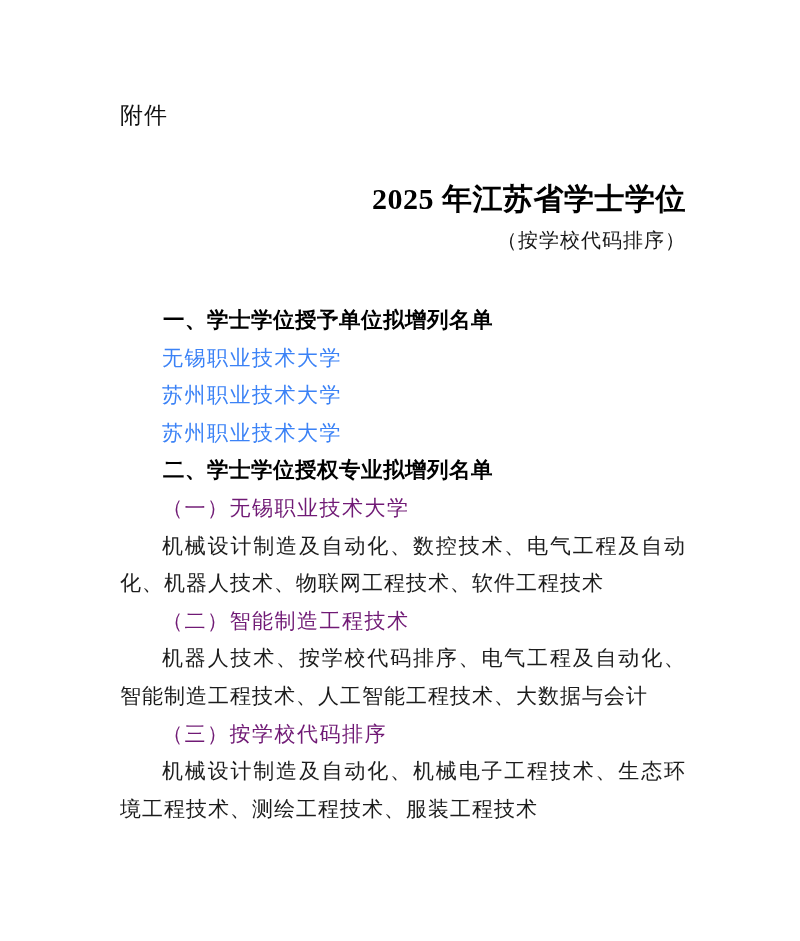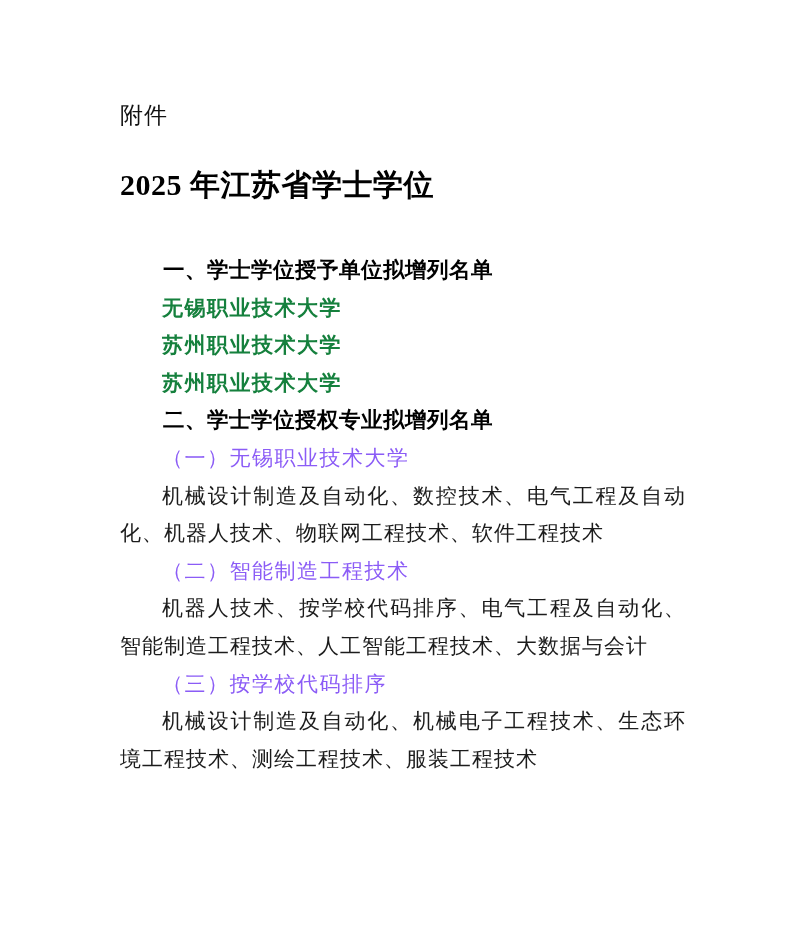--- a/index.html
+++ b/index.html
@@ -23,22 +23,22 @@
     margin-top: 102px;
     font-family: "Liberation Sans", sans-serif;
     font-size: 23px;
     line-height: 27px;
     font-weight: 500;
     color: #111111;
     letter-spacing: 1px;
   }
   
   .title-block {
-    margin-top: 37px;
-    text-align: left;
+    margin-top: 51px;
+    text-align: right;
   }
   .title-line {
     font-family: "Liberation Serif", serif;
     font-size: 30px;
     line-height: 38px;
     font-weight: 700;
     color: #000000;
     letter-spacing: 0.5px;
   }
   
@@ -63,28 +63,28 @@
     font-weight: 700;
     color: #000000;
     font-size: 21.5px;
     text-indent: 2em;
     letter-spacing: 0.5px;
   }
   
   .plain {
     text-indent: 2em;
     letter-spacing: 1.5px;
-    color: #15803d;
-    font-weight: 700;
+    color: #3b82f6;
+    font-weight: 400;
   }
   
   .sub-heading {
     text-indent: 2em;
     letter-spacing: 1.5px;
-    color: #8b5cf6;
+    color: #701a75;
     font-weight: 400;
   }
   
   .para {
     text-indent: 2em;
     text-align: justify;
     letter-spacing: 1px;
     color: #1c1c1c;
     font-weight: 400;
   }
@@ -92,20 +92,21 @@
 </head>
 <body>
 
 <div class="page">
   <div class="inner">
 
     <div class="attachment">附件</div>
 
     <div class="title-block">
       <div class="title-line">2025 年江苏省学士学位</div>
+      <div class="subtitle">（按学校代码排序）</div>
     </div>
 
     <div class="body-block">
 
       <div class="line sec-heading">一、学士学位授予单位拟增列名单</div>
 
       <div class="line plain">无锡职业技术大学</div>
       <div class="line plain">苏州职业技术大学</div>
       <div class="line plain">苏州职业技术大学</div>
 

